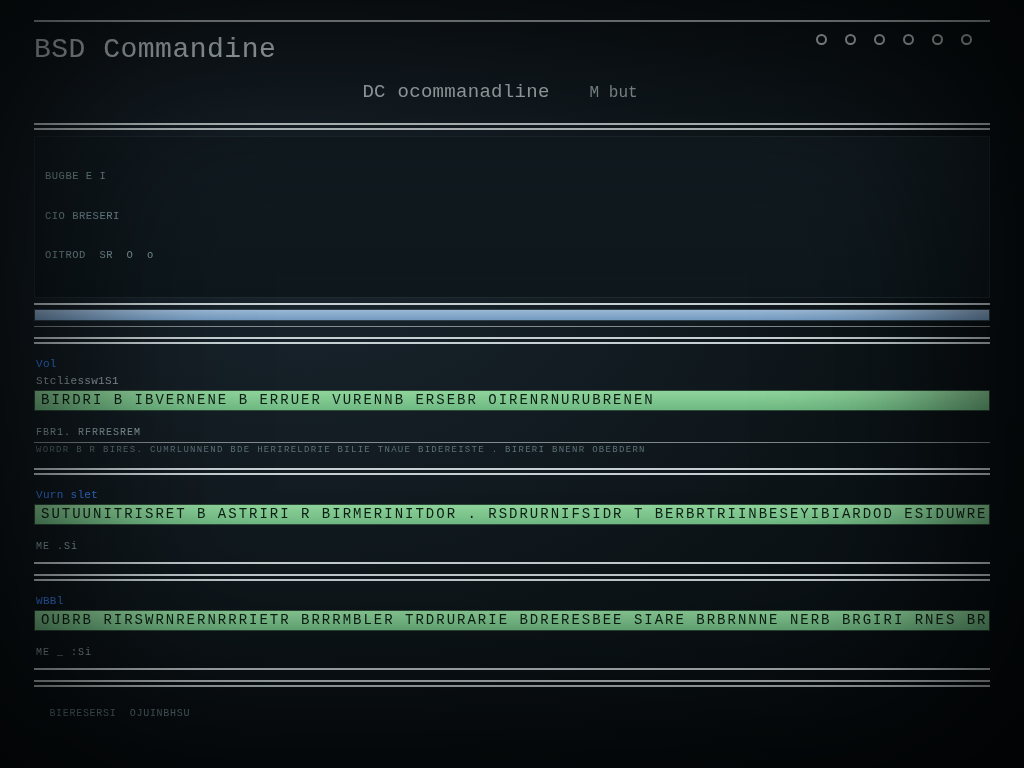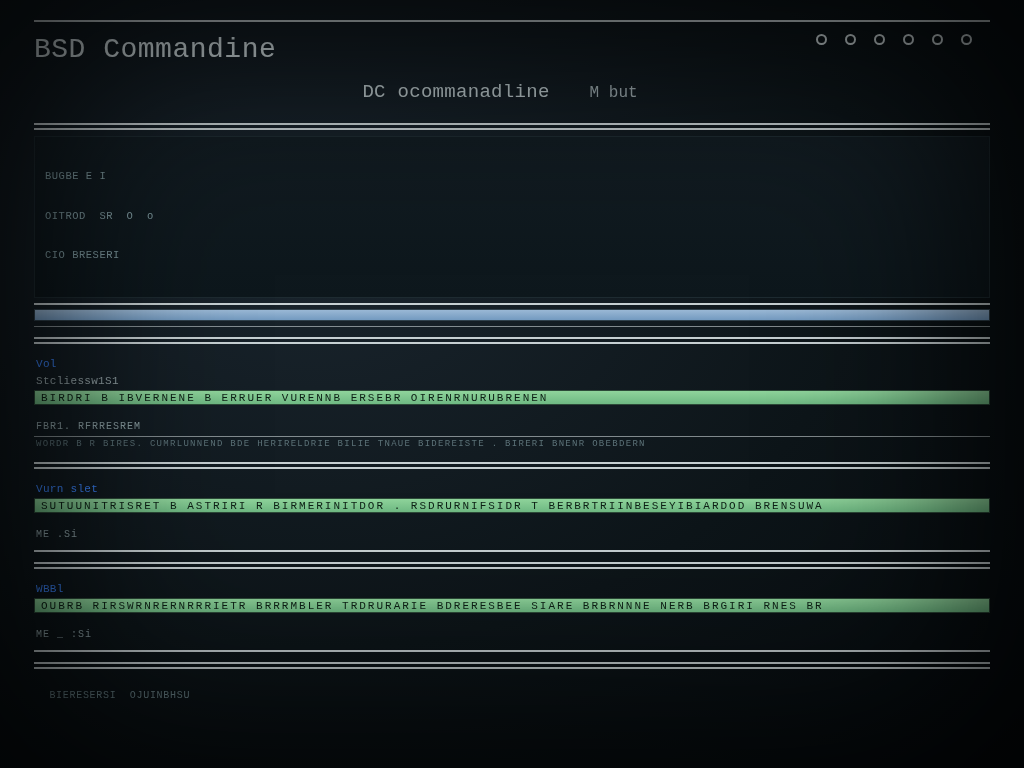--- a/index.html
+++ b/index.html
@@ -66,24 +66,24 @@
     margin-top: 4px;
     border: 1px solid #30414c;
   }
   .sect-label {
     font-size: 11px;
     color: #3b82f6;
     padding: 12px 0 3px 2px;
     letter-spacing: 0.3px;
   }
   .green-bar {
-    height: 15px;
+    height: 21px;
     background: linear-gradient(#8fd49b, #6fb983);
     border: 1px solid #2d4a38;
-    font-size: 11px;
+    font-size: 14px;
     color: #0d2015;
     padding: 1px 6px 0 6px;
     letter-spacing: 2px;
     white-space: nowrap;
     overflow: hidden;
   }
   .tiny-cmd {
     font-size: 10px;
     color: #8ea2a6;
     padding: 16px 2px 2px 2px;
@@ -139,22 +139,22 @@
 </div>
 
 <div class="dbl-rule">
   <div class="thin-rule"></div>
   <div class="thin-rule"></div>
 </div>
 
 <div class="block">
   <div class="term-box">
     <span class="line">BUGBE E I</span>
+    <span class="line">CIO BRESERI</span>
     <span class="line">OITROD  SR  O  o</span>
-    <span class="line">CIO BRESERI</span>
   </div>
   <div class="thin-rule" style="margin-top:5px"></div>
   <div class="blue-bar"></div>
   <div class="thin-rule dim" style="margin-top:5px"></div>
 </div>
 
 <div class="dbl-rule">
   <div class="thin-rule"></div>
   <div class="thin-rule"></div>
 </div>
@@ -165,21 +165,21 @@
 <div class="tiny-cmd">FBR1.  RFRRESREM</div>
 <div class="thin-rule dim"></div>
 <div class="tiny-output">WORDR B  R BIRES. CUMRLUNNEND BDE HERIRELDRIE  BILIE TNAUE BIDEREISTE  . BIRERI  BNENR  OBEBDERN</div>
 
 <div class="dbl-rule">
   <div class="thin-rule"></div>
   <div class="thin-rule"></div>
 </div>
 
 <div class="sect-label">Vurn slet</div>
-<div class="green-bar">SUTUUNITRISRET B ASTRIRI R  BIRMERINITDOR   . RSDRURNIFSIDR T BERBRTRIINBESEYIBIARDOD BRENSUWA</div>
+<div class="green-bar">SUTUUNITRISRET B ASTRIRI R  BIRMERINITDOR   . RSDRURNIFSIDR T BERBRTRIINBESEYIBIARDOD ESIDUWRE</div>
 <div class="tiny-cmd">ME   .Si</div>
 <div class="gap"></div>
 <div class="thin-rule"></div>
 
 <div class="dbl-rule">
   <div class="thin-rule"></div>
   <div class="thin-rule"></div>
 </div>
 
 <div class="sect-label">WBBl</div>

